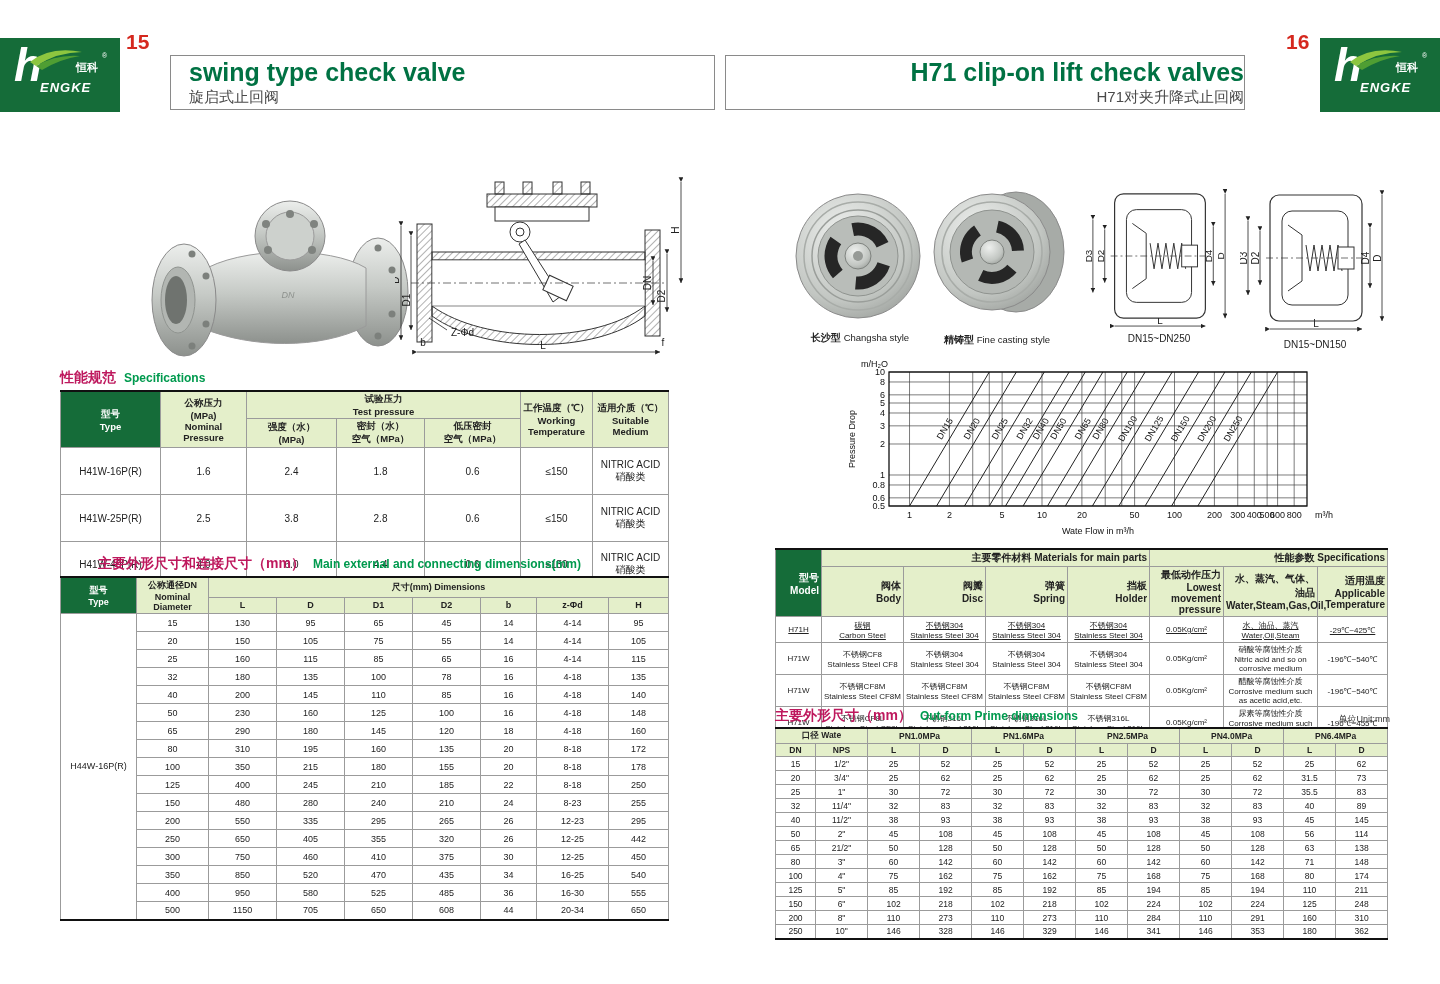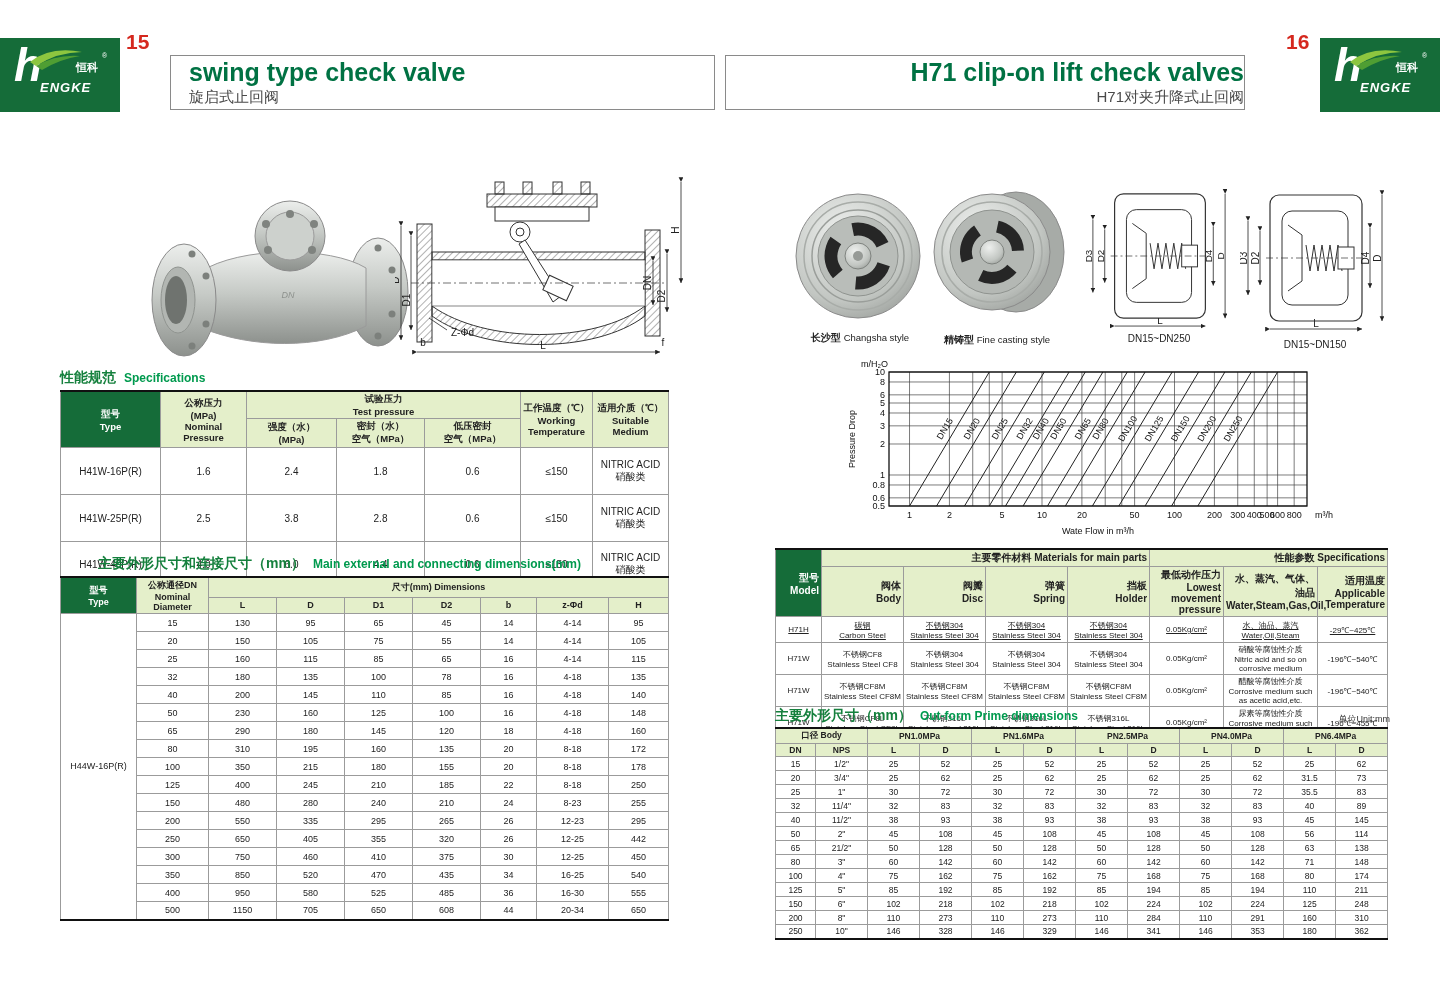--- a/index.html
+++ b/index.html
@@ -15,21 +15,21 @@
   .logo-engke{position:absolute;left:40px;top:42px;color:#fff;font-size:13px;font-weight:bold;font-style:italic;letter-spacing:1px;}
   .logo-zh{position:absolute;left:76px;top:22px;color:#fff;font-size:11px;font-weight:bold;}
   .logo-reg{position:absolute;left:102px;top:14px;color:#fff;font-size:7px;}
   .logo-leaf{position:absolute;left:28px;top:8px;}
   .page-num{position:absolute;top:30px;color:#d5281e;font-size:21px;font-weight:bold;}
   .title-box{position:absolute;top:55px;height:55px;border:1.5px solid #8a8a8a;background:#fff;box-sizing:border-box;padding:3px 0 0 18px;}
   .title-en{color:#007243;font-size:25px;font-weight:bold;line-height:1.1;letter-spacing:0;}
   .title-zh{color:#4a4a4a;font-size:15px;margin-top:1px;}
   
   .sec-title{position:absolute;white-space:nowrap;}
-  .sec-zh{color:#15803d;font-size:14px;font-weight:bold;}
+  .sec-zh{color:#be185d;font-size:14px;font-weight:bold;}
   .sec-en{color:#009a4e;font-size:12px;font-weight:bold;margin-left:8px;}
   .unit-note{position:absolute;font-size:9px;color:#333;}
   
   table.cat{border-collapse:collapse;table-layout:fixed;position:absolute;
     border-top:2px solid #111;border-bottom:2px solid #111;}
   table.cat th,table.cat td{border:1px solid #9b9b9b;text-align:center;vertical-align:middle;
     white-space:pre-line;padding:1px 2px;box-sizing:border-box;}
   table.cat th{background:#e4efca;font-weight:bold;color:#222;}
   table.cat th.dk{background:#156c39;color:#ffffff;}
   table.cat td{background:#fff;}
@@ -735,21 +735,21 @@
       <col style="width:52px">
       <col style="width:52px">
       <col style="width:52px">
       <col style="width:52px">
       <col style="width:52px">
       <col style="width:52px">
       <col style="width:52px">
     </colgroup>
   <thead>
       <tr>
-        <th colspan="2">口径 Body</th>
+        <th colspan="2">口径 Wate</th>
         <th colspan="2">PN1.0MPa</th>
         <th colspan="2">PN1.6MPa</th>
         <th colspan="2">PN2.5MPa</th>
         <th colspan="2">PN4.0MPa</th>
         <th colspan="2">PN6.4MPa</th>
       </tr>
       <tr>
         <th>DN</th>
         <th>NPS</th>
         <th>L</th>

